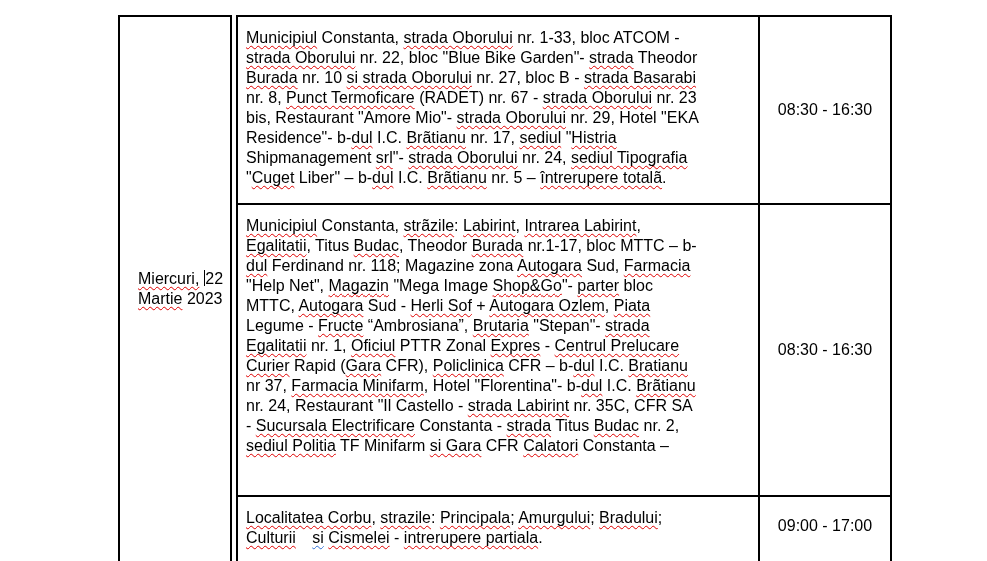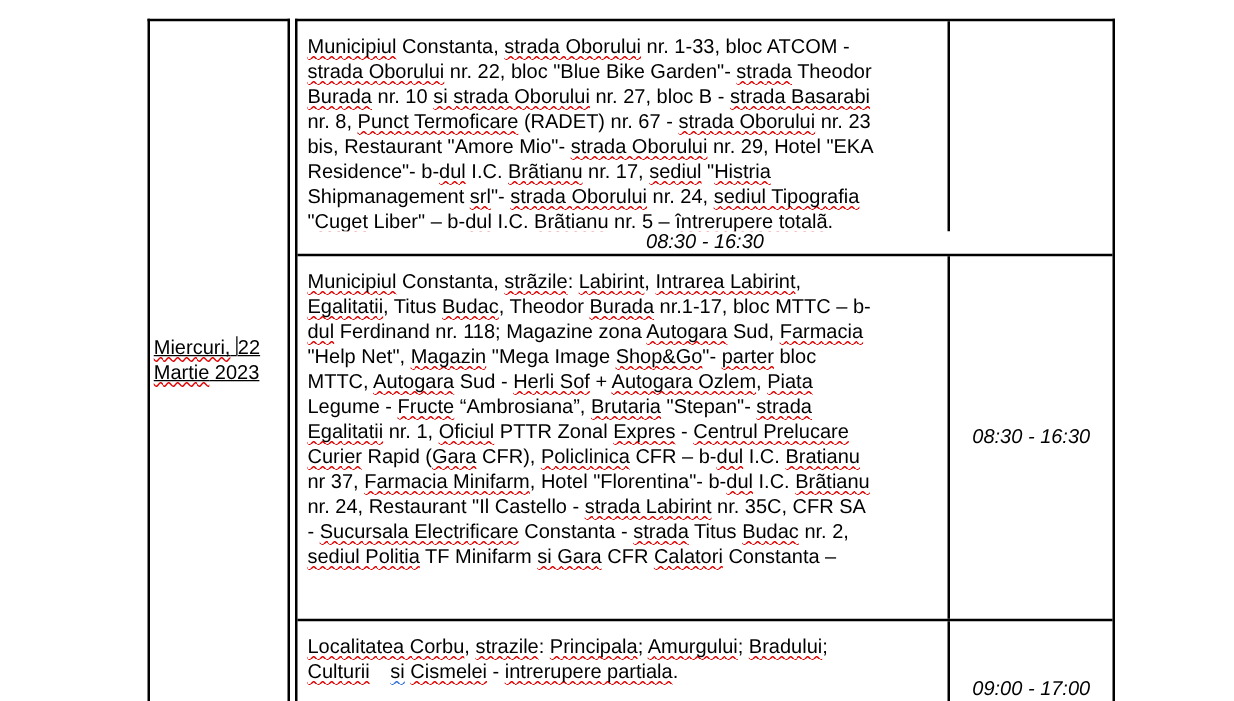--- a/index.html
+++ b/index.html
@@ -18,50 +18,49 @@
     position: absolute;
     left: 118px;
     top: 15px;
     width: 114px;
     height: 546px;
     border: 2px solid var(--border-black, #000);
     border-bottom: none;
     display: flex;
     align-items: center;
   }
-  .date-text { padding-left: 3px; text-decoration: underline; }
+  .date-text { padding-left: 18px; }
   .main-table {
     position: absolute;
     left: 236px;
     top: 15px;
     width: 656px;
     height: 546px;
     border: 2px solid var(--border-black, #000);
     border-bottom: none;
     display: flex;
     flex-direction: column;
   }
   .row { display: flex; border-bottom: 2px solid var(--border-black, #000); }
-  .row-1 { height: 188px; flex-direction: column; }
+  .row-1 { height: 188px; }
   .row-2 { height: 292px; }
   .row-3 { flex: 1; border-bottom: none; }
   .cell-text {
     width: 522px;
     border-right: 2px solid var(--border-black, #000);
     padding: 11px 8px 0 8px;
     overflow: hidden;
   }
   .cell-time {
     flex: 1;
     display: flex;
     align-items: center;
     justify-content: center;
-    font-style: italic;
   }
-  .row-3 .cell-time { align-items: flex-end; padding-top: 20px; }
+  .row-3 .cell-time { align-items: flex-start; padding-top: 20px; }
   .tline { height: 20px; line-height: 20px; white-space: pre; }
   .sq-red {
     text-decoration-line: underline;
     text-decoration-style: wavy;
     text-decoration-color: var(--spell-red, #e00000);
     text-decoration-thickness: 1px;
     text-underline-offset: 2px;
     text-decoration-skip-ink: none;
   }
   .sq-blue {

